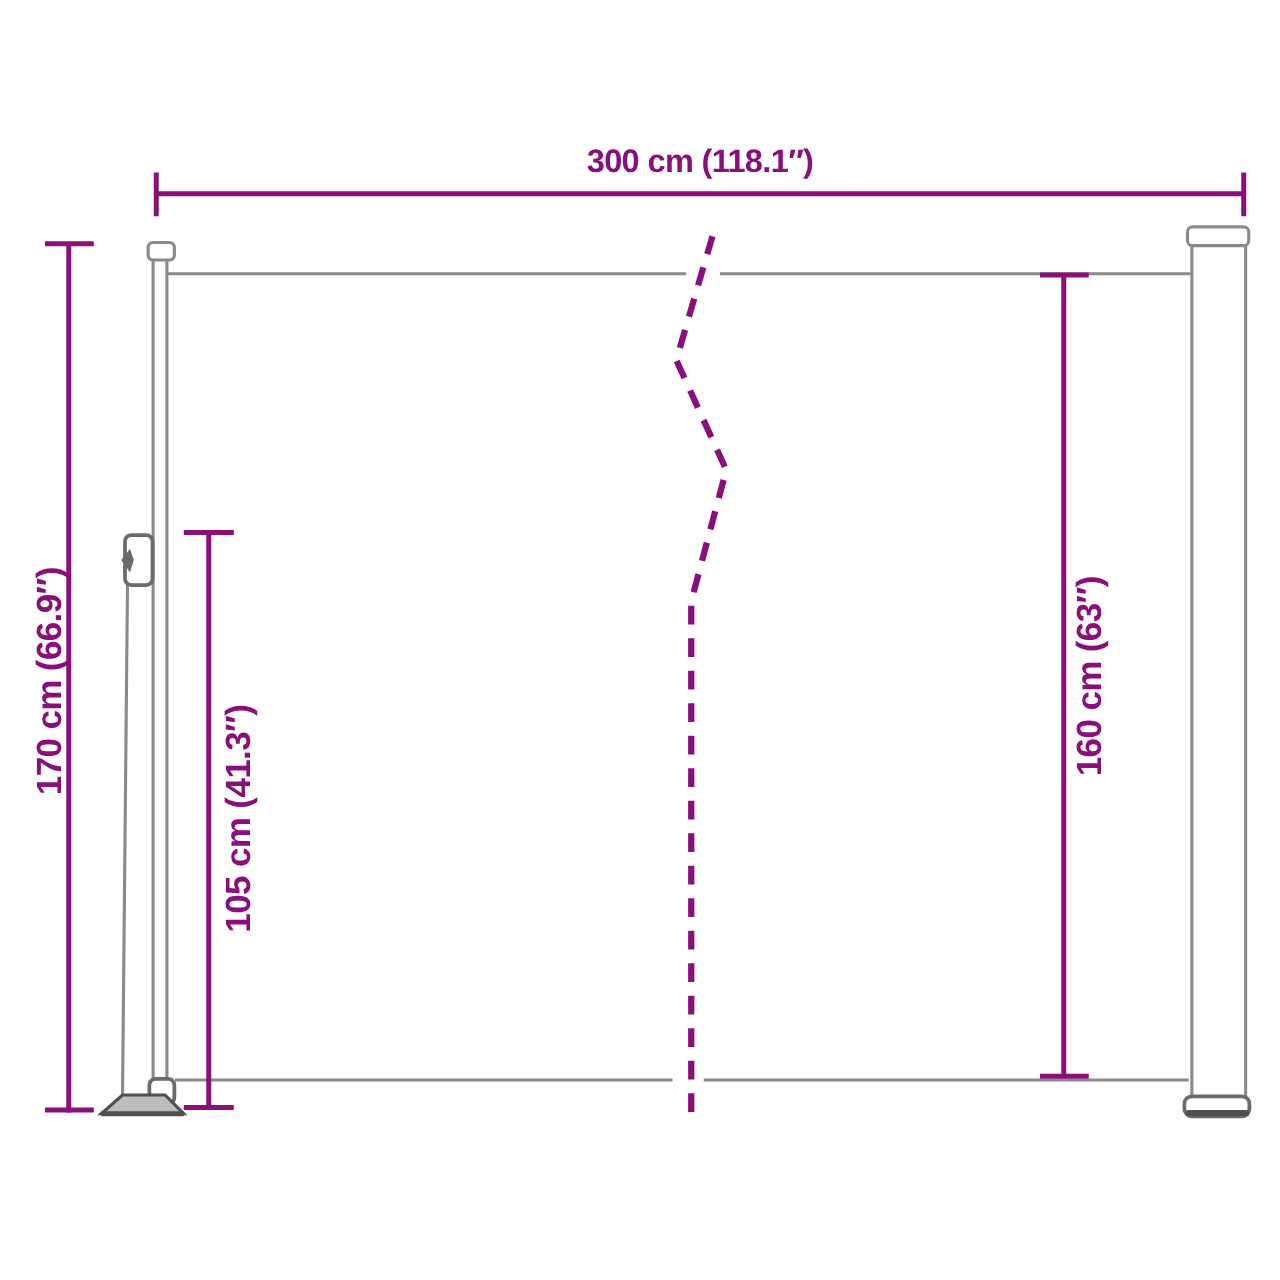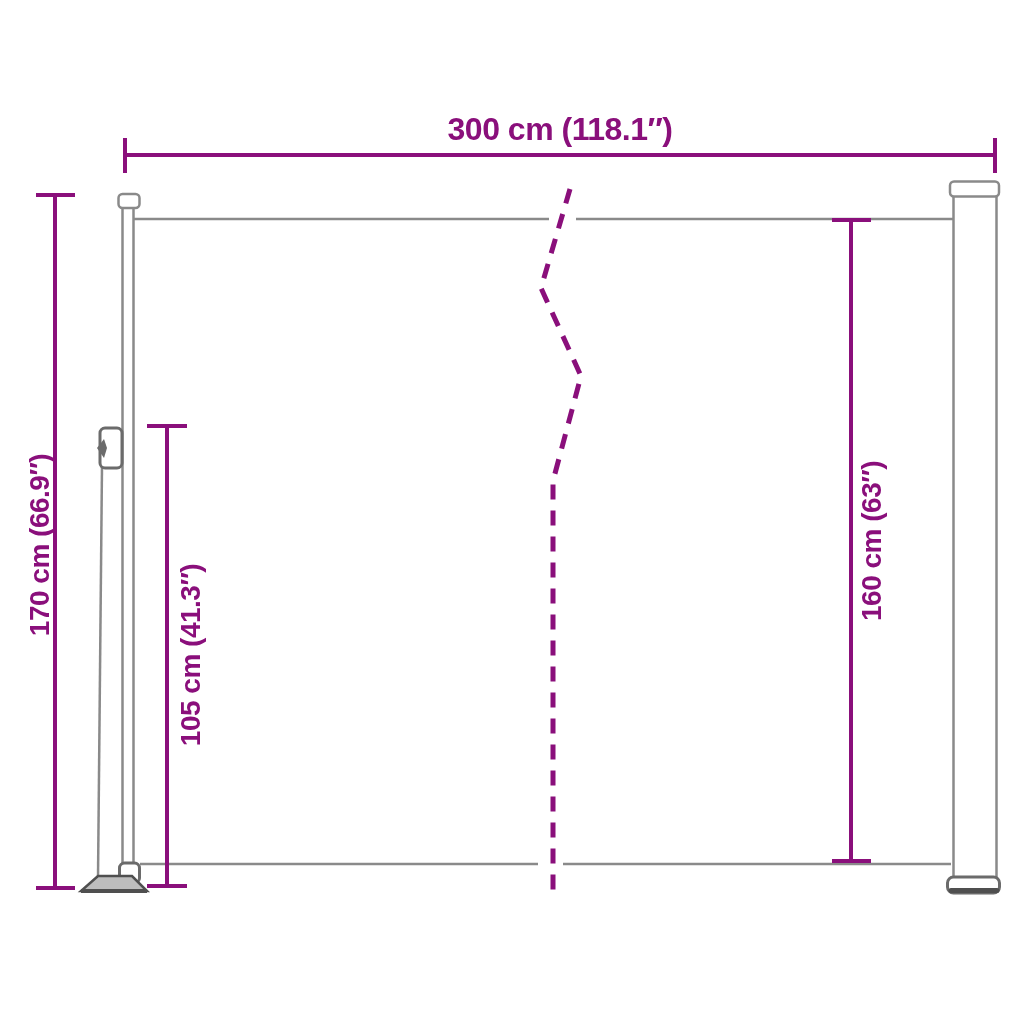--- a/index.html
+++ b/index.html
@@ -12,21 +12,21 @@
   }
   *{margin:0;padding:0;box-sizing:border-box;}
   html,body{width:1024px;height:1024px;background:var(--background);overflow:hidden;}
   .canvas{
     position:relative;width:1024px;height:1024px;background:var(--background);
     font-family:"Liberation Sans",sans-serif;
   }
   .drawing{position:absolute;left:0;top:0;}
   .dim{position:absolute;background:var(--accent);}
   .dim-label{
-    position:absolute;color:var(--accent);font-weight:bold;font-size:32px;
+    position:absolute;color:var(--accent);font-weight:bold;font-size:26px;
     letter-spacing:-0.5px;white-space:nowrap;transform:translate(-50%,-50%);
   }
   .dim-label.vert{font-size:28px;transform:translate(-50%,-50%) rotate(-90deg);}
   .stroke-line{stroke:var(--outline-gray);stroke-width:2.5;fill:none;}
   .part{stroke:var(--outline-gray);stroke-width:2.5;fill:#fff;}
   .part-dark{stroke:var(--structure-gray);stroke-width:3;fill:#fff;}
   .plate{stroke:var(--dark-gray);stroke-width:2.5;fill:var(--plate-fill);}
   .break-line{stroke:var(--accent);stroke-width:5;fill:none;stroke-dasharray:15 11;}
 </style>
 </head>

